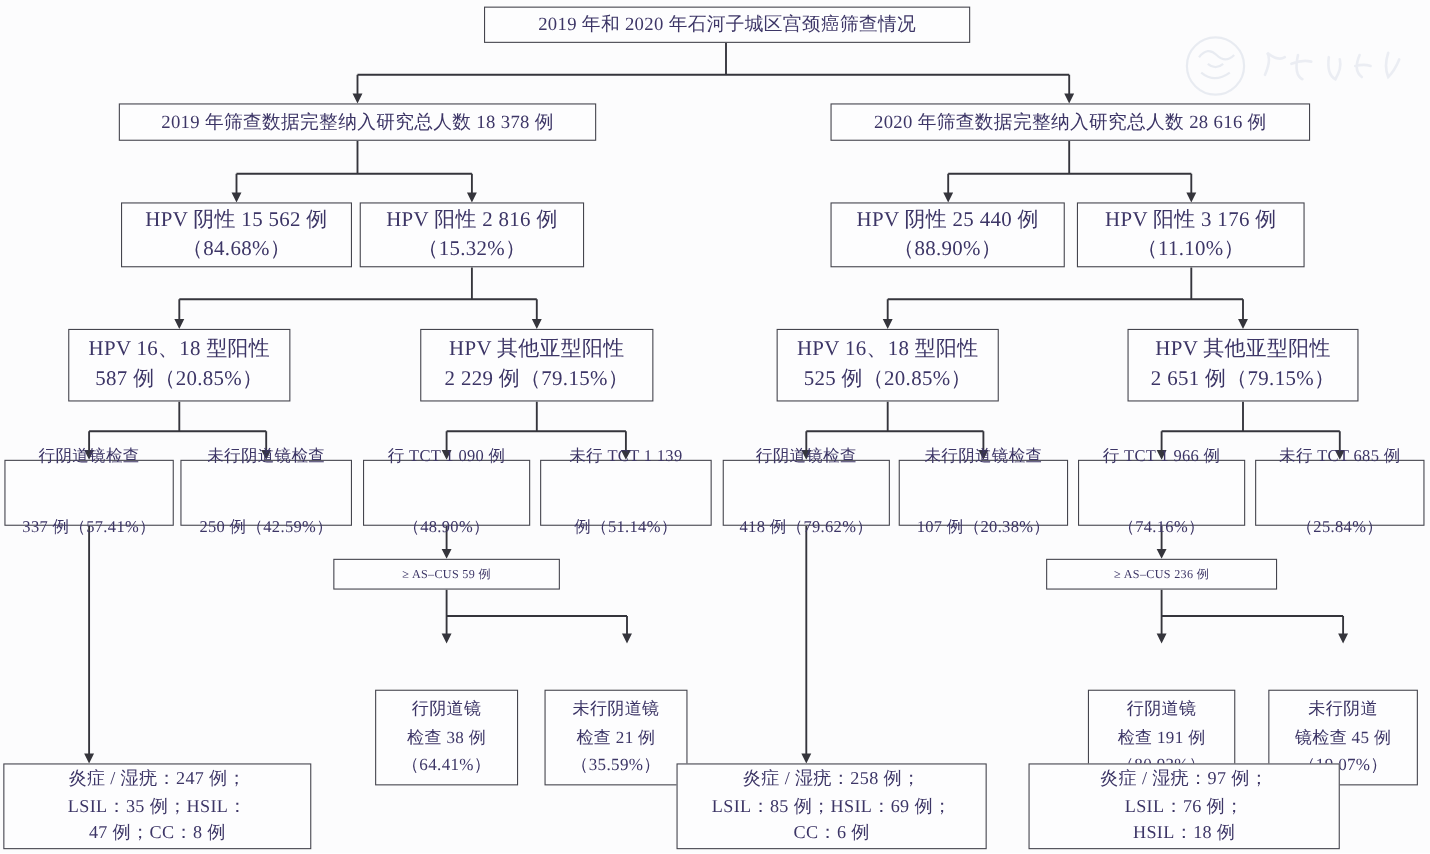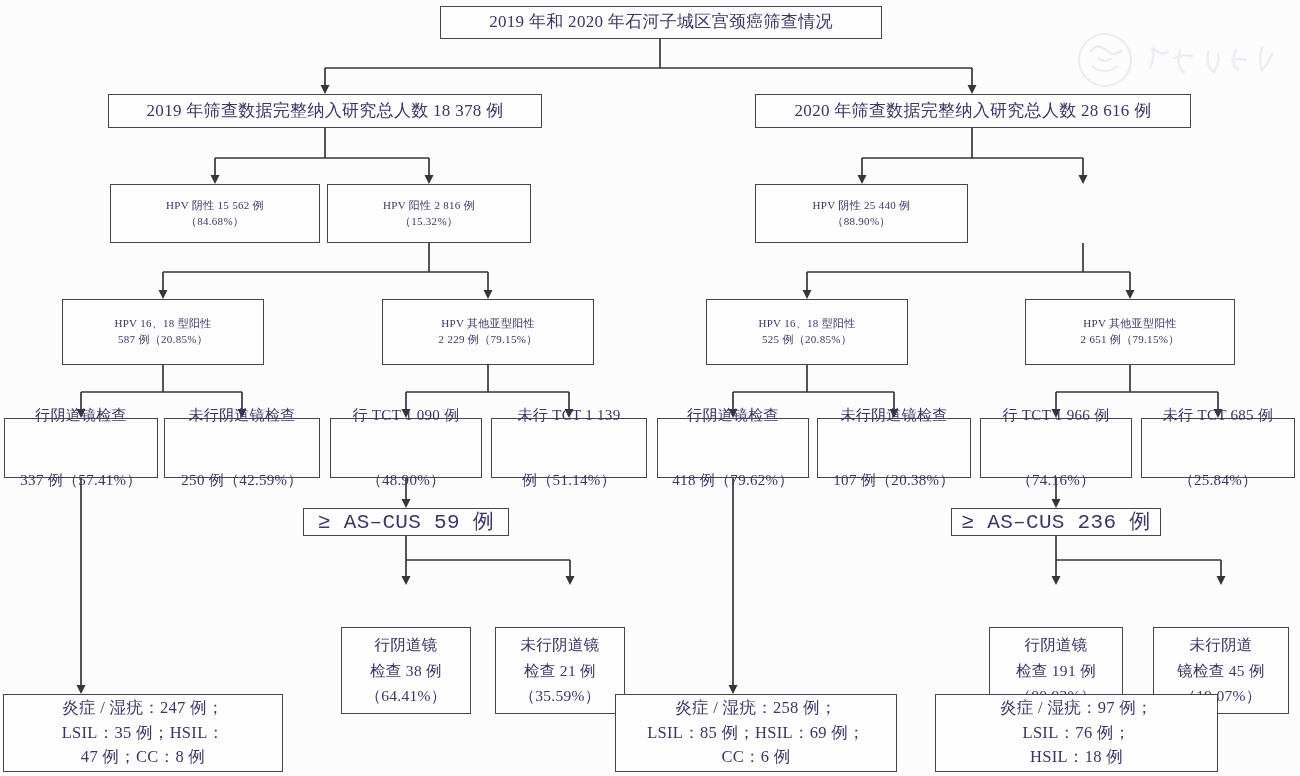--- a/index.html
+++ b/index.html
@@ -7,27 +7,27 @@
     position:relative;width:1300px;height:776px;overflow:hidden;
     background:#fcfcfd;
     font-family:"Liberation Serif","DejaVu Serif",serif;
     color:#3c3566;
   }
   svg.connectors{position:absolute;left:0;top:0;width:1300px;height:776px;}
   .node{
     position:absolute;box-sizing:border-box;
     border:1.8px solid #45454e;background:#fdfdfe;
     display:flex;flex-direction:column;align-items:center;justify-content:center;
-    text-align:center;font-size:11px;line-height:1.42;
+    text-align:center;font-size:19px;line-height:1.42;
     letter-spacing:0.3px;
   }
   .node .ln{display:block;white-space:nowrap;}
   .t1{font-size:17px;}
   .lv5{font-size:15px;gap:44px;}
-  .lv6{font-size:21px;line-height:1;font-family:Liberation Mono, monospace;}
+  .lv6{font-size:11px;line-height:1;}
   .lv7{font-size:15.5px;line-height:1.65;margin-top:42px;}
   .res{font-size:16.5px;line-height:1.5;}
 </style>
 </head>
 <body>
 
 <div class="stage">
 
   <svg class="connectors" viewBox="0 0 1300 776" xmlns="http://www.w3.org/2000/svg">
 
@@ -94,20 +94,24 @@
     <span class="ln">（84.68%）</span>
   </div>
   <div class="node" style="left:327px;top:184px;width:204px;height:59px">
     <span class="ln">HPV 阳性 2 816 例</span>
     <span class="ln">（15.32%）</span>
   </div>
   <div class="node" style="left:755px;top:184px;width:213px;height:59px">
     <span class="ln">HPV 阴性 25 440 例</span>
     <span class="ln">（88.90%）</span>
   </div>
+  <div class="node" style="left:979px;top:184px;width:207px;height:59px">
+    <span class="ln">HPV 阳性 3 176 例</span>
+    <span class="ln">（11.10%）</span>
+  </div>
 
   <div class="node" style="left:62px;top:299px;width:202px;height:66px">
     <span class="ln">HPV 16、18 型阳性</span>
     <span class="ln">587 例（20.85%）</span>
   </div>
   <div class="node" style="left:382px;top:299px;width:212px;height:66px">
     <span class="ln">HPV 其他亚型阳性</span>
     <span class="ln">2 229 例（79.15%）</span>
   </div>
   <div class="node" style="left:706px;top:299px;width:202px;height:66px">

